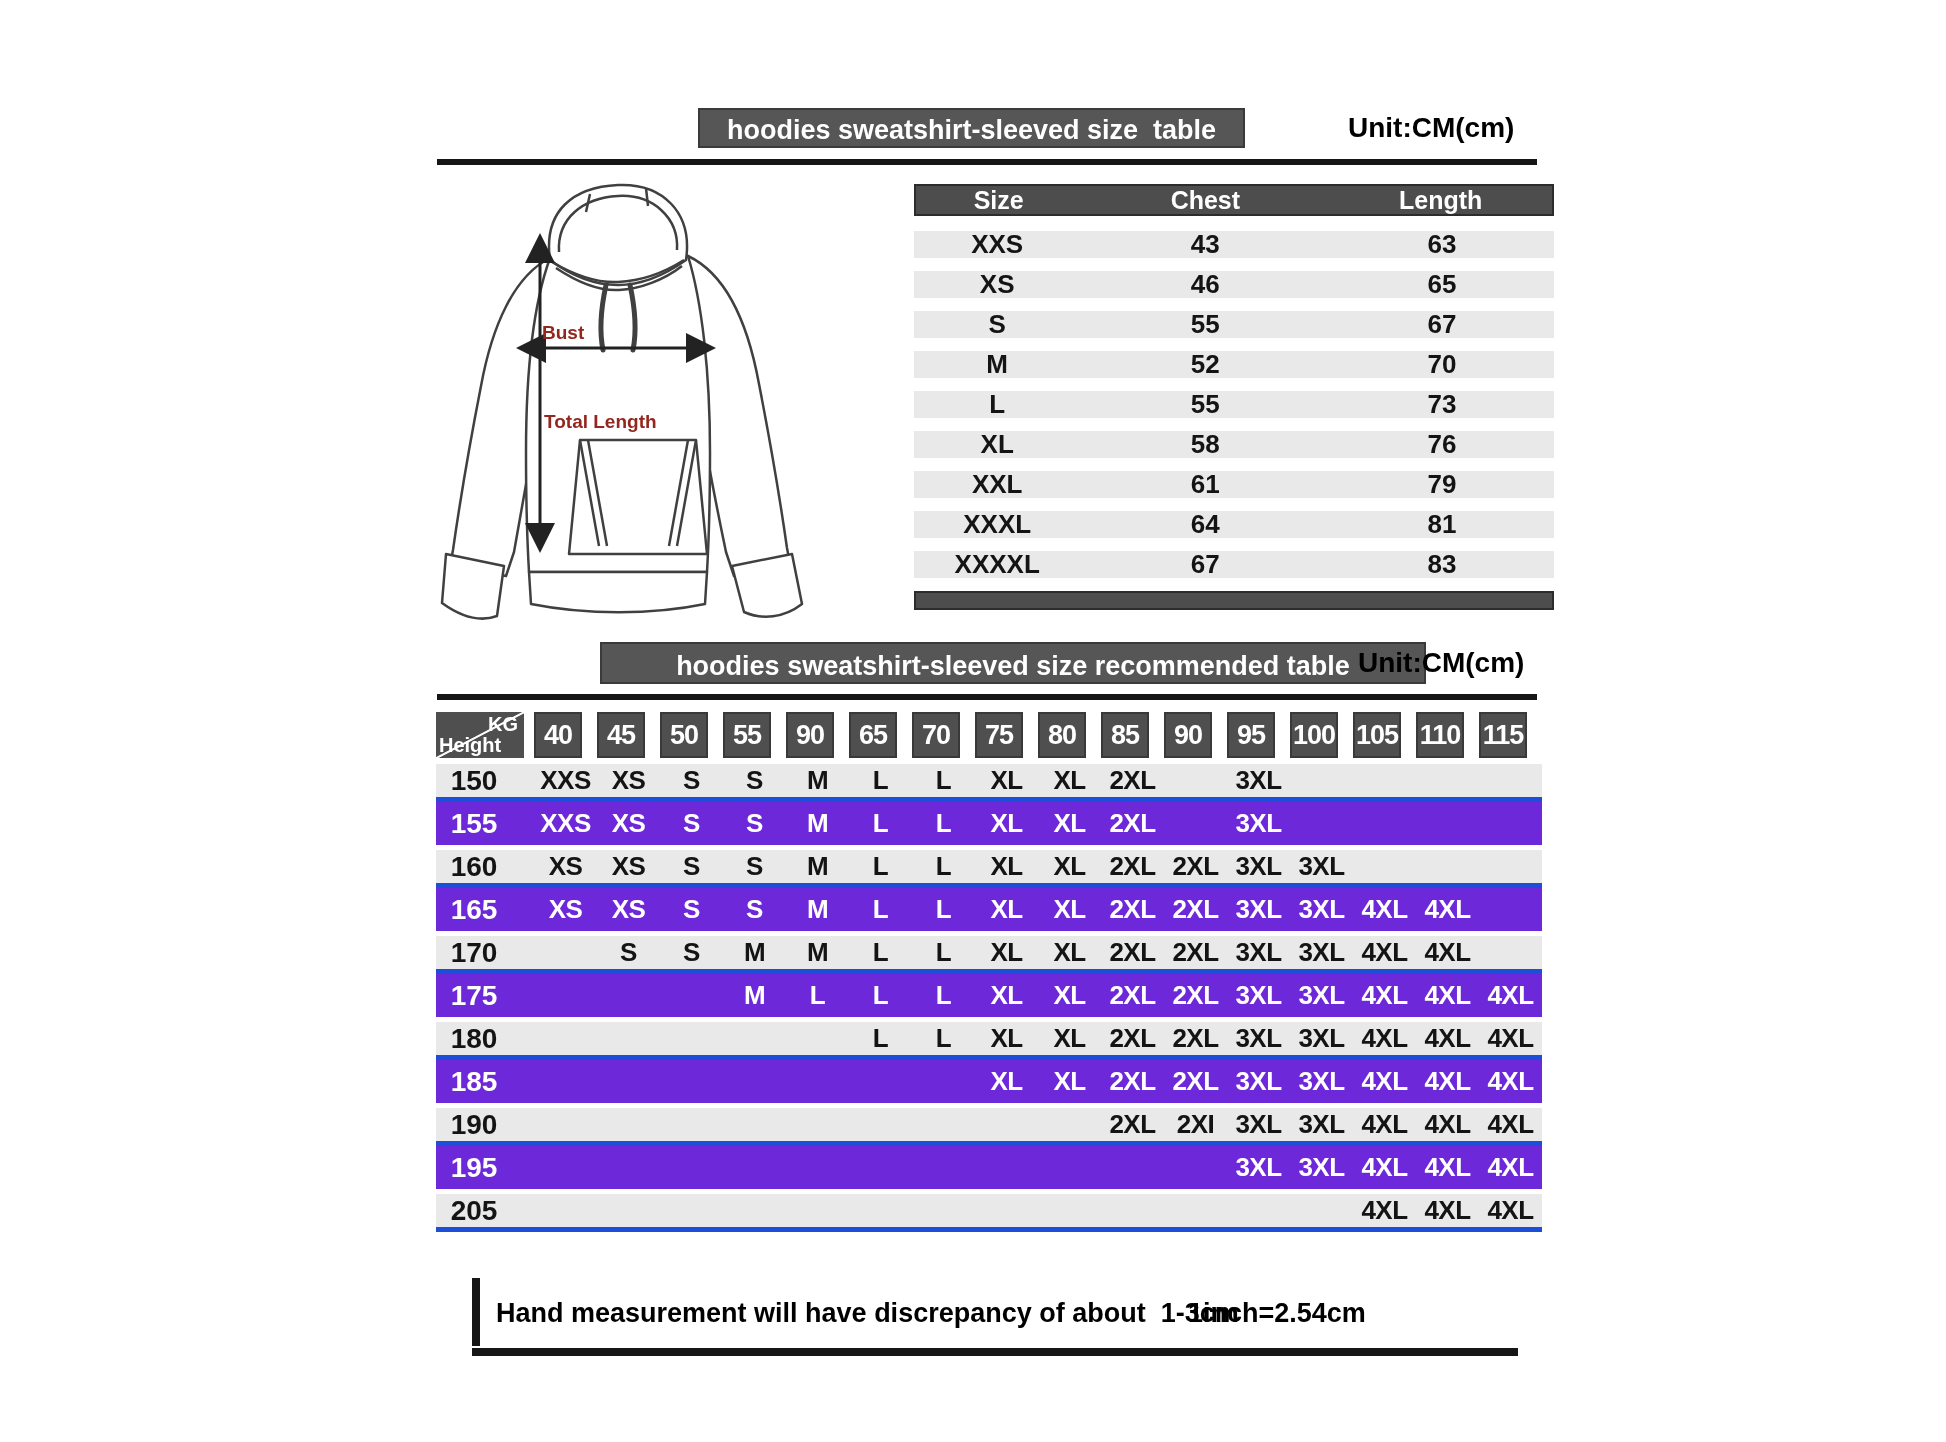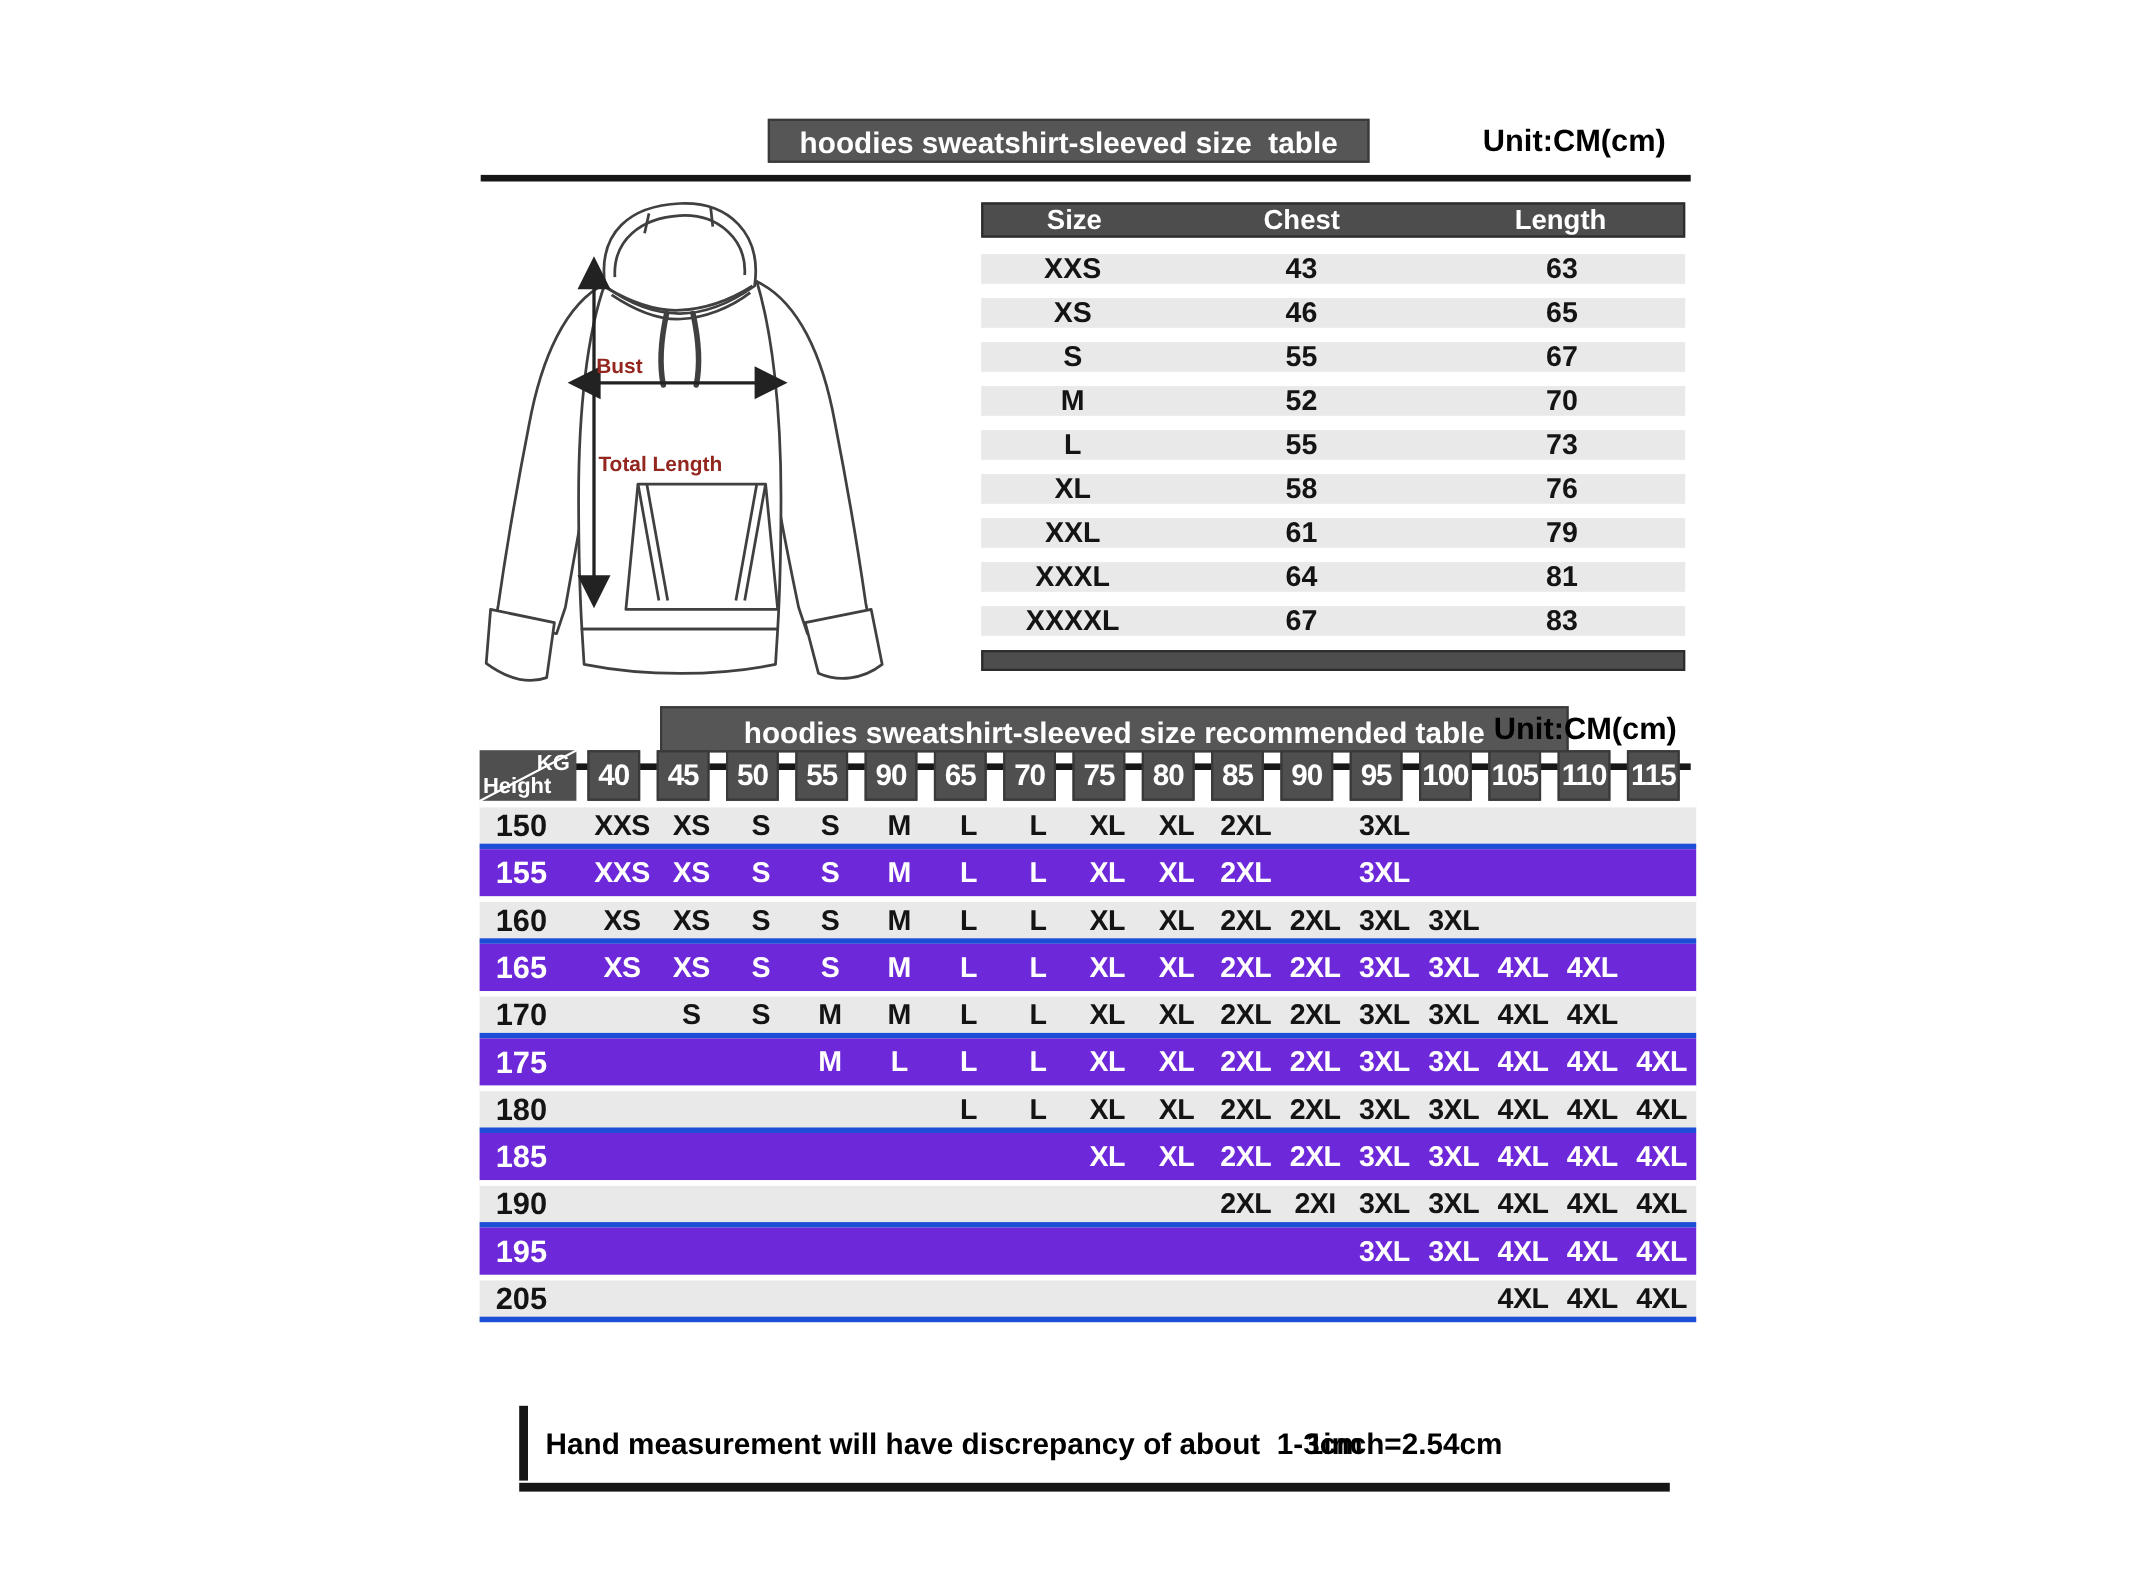--- a/index.html
+++ b/index.html
@@ -6,30 +6,30 @@
   body{width:1946px;height:1442px;position:relative;overflow:hidden;
        font-family:"Liberation Sans","DejaVu Sans",sans-serif;}
   .abs{position:absolute;}
   
   .tbar{position:absolute;background:#565656;border:2px solid #3a3a3a;box-sizing:border-box;
         display:flex;align-items:flex-end;justify-content:center;}
   .tbar span{color:#fff;font-weight:bold;font-size:27px;white-space:pre;}
   .unit{position:absolute;font-weight:bold;font-size:28px;color:#000;display:flex;align-items:center;white-space:pre;}
   .divider{position:absolute;height:6px;background:#161616;}
   
-  #size-table{position:absolute;left:892px;top:184px;width:640px;}
+  #size-table{position:absolute;left:914px;top:184px;width:640px;}
   .sheader{display:flex;background:#4d4d4d;border:2px solid #2c2c2c;box-sizing:border-box;height:32px;align-items:center;}
   .sheader span{color:#fff;font-weight:bold;font-size:25px;text-align:center;}
   .c0{width:26%;}.c1{width:39%;}.c2{width:35%;}
   #size-rows{margin-top:15px;}
   .srow{display:flex;background:#e9e9e9;height:27px;margin-bottom:13px;align-items:center;}
   .sc{font-size:26px;font-weight:bold;color:#141414;text-align:center;}
   .sbottom{height:19px;background:#4d4d4d;border:2px solid #2c2c2c;box-sizing:border-box;margin-top:5px;}
   
-  #matrix{position:absolute;left:436px;top:682px;width:1106px;}
+  #matrix{position:absolute;left:436px;top:712px;width:1106px;}
   .wrow{display:grid;grid-template-columns:98px repeat(16,63px);}
   .corner{width:88px;height:46px;position:relative;color:#fff;
           background:linear-gradient(to bottom right,#4f4f4f 48.5%,#fdfdfd 49.5%,#fdfdfd 51%,#4f4f4f 52%);}
   .corner .kg{position:absolute;top:1px;right:6px;font-size:20px;font-weight:bold;}
   .corner .hgt{position:absolute;bottom:1px;left:3px;font-size:20px;font-weight:bold;}
   .wcell{width:48px;height:46px;background:#4f4f4f;border:2px solid #393939;box-sizing:border-box;
          color:#fff;font-size:27px;font-weight:bold;display:flex;align-items:center;justify-content:center;
          letter-spacing:-1px;}
   #matrix-rows{margin-top:1px;}
   .mrow{display:grid;grid-template-columns:98px repeat(16,63px);height:43px;box-sizing:border-box;}

